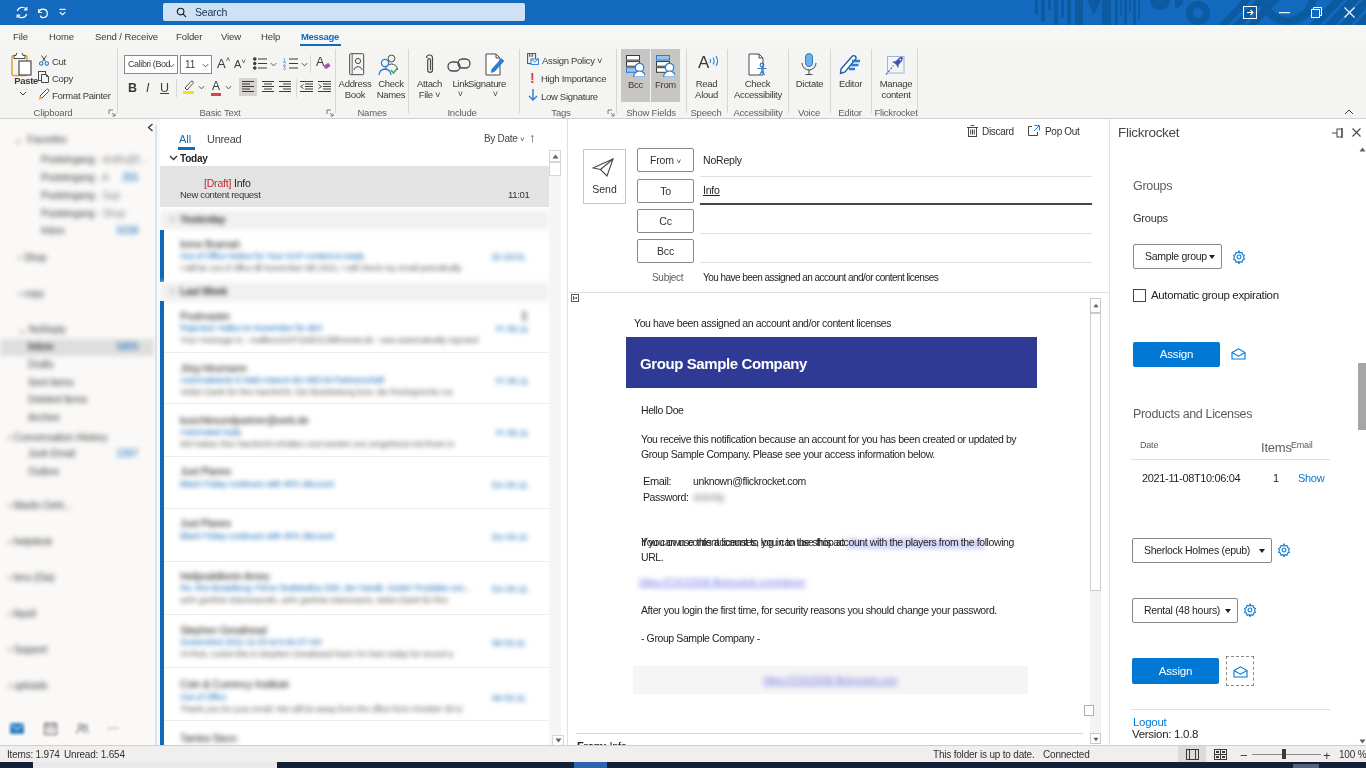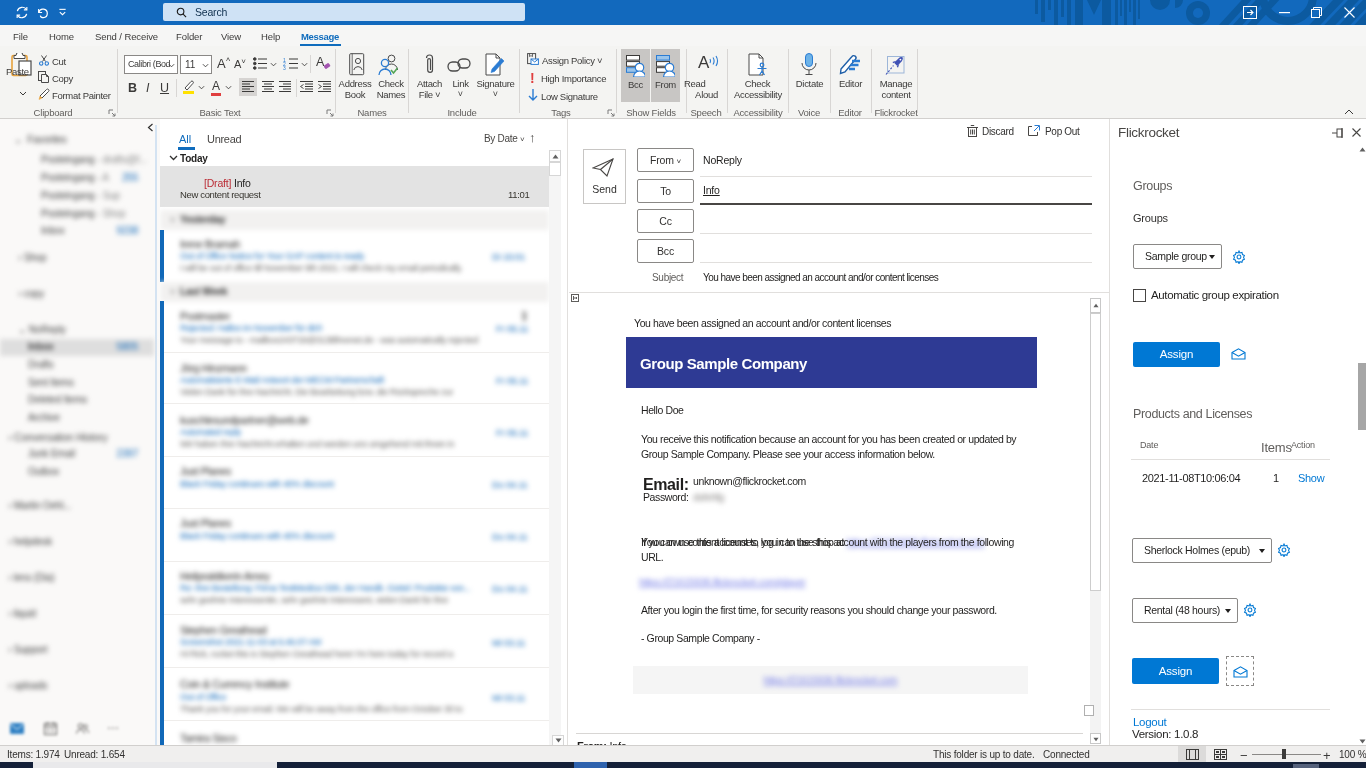--- a/index.html
+++ b/index.html
@@ -134,21 +134,21 @@
   <span class="tab" style="left:301px;color:#0f6cbd;font-weight:bold;letter-spacing:-0.3px;">Message</span>
   <div class="abs" style="left:300px;top:18.5px;width:41px;height:2.5px;background:#0f6cbd;"></div>
 </div>
 <div id="ribbon">
 
   <svg class="abs" style="left:11px;top:7px" width="22" height="24" viewBox="0 0 22 24">
     <rect x="1" y="2.5" width="15" height="20" rx="1.5" fill="none" stroke="#e8a33d" stroke-width="1.6"></rect>
     <path d="M5 2.5 a3.5 3.5 0 0 1 7 0 h2 v3 h-11 v-3 z" fill="#fff" stroke="#4a4a4a" stroke-width="1"></path>
     <rect x="8" y="8" width="12" height="14" fill="#fff" stroke="#4a4a4a" stroke-width="1.2"></rect>
   </svg>
-  <div class="rtxt" style="left:6px;top:20px;width:32px;text-align:left;">Paste</div>
+  <div class="rtxt" style="left:6px;top:29px;width:32px;text-align:right;font-weight:bold;">Paste</div>
   <svg class="abs" style="left:19px;top:45px" width="8" height="5" viewBox="0 0 8 5" fill="none" stroke="#3b3a39">
       <path d="M1 1 l3 3 3-3"></path>
     </svg>
   <svg class="abs" style="left:39px;top:9px" width="10" height="11" viewBox="0 0 10 11">
     <path d="M7.5 0.5 L3.5 6.5 M2.5 0.5 L6.5 6.5" stroke="#4a4a4a" fill="none"></path>
     <circle cx="2.2" cy="8.5" r="1.7" fill="none" stroke="#2b7cd3" stroke-width="1.1"></circle>
       <circle cx="7.8" cy="8.5" r="1.7" fill="none" stroke="#2b7cd3" stroke-width="1.1"></circle>
   </svg>
   <div class="rtxt" style="left:52px;top:10px;">Cut</div>
   <svg class="abs" style="left:38px;top:25px" width="11" height="12" viewBox="0 0 11 12" fill="none" stroke="#4a4a4a">
@@ -269,21 +269,21 @@
     <rect x="1" y="4" width="12" height="9" rx="4.5"></rect>
       <rect x="11" y="1" width="12" height="9" rx="4.5"></rect>
   </svg>
   <div class="rtxt" style="left:438px;top:32px;width:45px;text-align:center;">Link</div>
   <div class="abs" style="left:438px;top:43px;width:45px;text-align:center;font-size:9px;color:#3b3a39;">˅</div>
   <svg class="abs" style="left:485px;top:7px" width="22" height="23" viewBox="0 0 22 23" fill="none">
     <path d="M1 1 h10 l4 4 v17 h-14 z" fill="#fff" stroke="#4a4a4a"></path>
       <path d="M11 1 v4 h4" stroke="#4a4a4a"></path>
     <path d="M7 16 L16.5 5.5 l2.5 2.5 L9.5 18.5 L6 19.5 z" fill="#2b7cd3" stroke="#2b7cd3" stroke-width="0.6"></path>
   </svg>
-  <div class="rtxt" style="left:468px;top:32px;width:55px;text-align:center;">Signature</div>
+  <div class="rtxt" style="left:468px;top:32px;width:55px;">Signature</div>
   <div class="abs" style="left:468px;top:43px;width:55px;text-align:center;font-size:9px;color:#3b3a39;">˅</div>
   <div class="glabel" style="left:430px;width:64px;">Include</div>
   <div class="rsep" style="left:519px;"></div>
 
   <svg class="abs" style="left:527px;top:7px" width="12" height="12" viewBox="0 0 12 12" fill="none">
     <rect x="0.6" y="0.6" width="8" height="10" stroke="#4a4a4a"></rect>
       <path d="M2.5 0.6 v3 l1.5-1 1.5 1 v-3" stroke="#4a4a4a" stroke-width="0.8"></path>
     <rect x="4" y="6" width="7.4" height="5.4" fill="#fff" stroke="#2b7cd3"></rect>
       <path d="M4 6 l3.7 3 3.7 -3" stroke="#2b7cd3" fill="none"></path>
   </svg>
@@ -320,21 +320,21 @@
   <div class="rtxt" style="left:651px;top:33px;width:29px;text-align:center;">From</div>
   <div class="glabel" style="left:618px;width:66px;">Show Fields</div>
   <div class="rsep" style="left:686px;"></div>
 
   <div class="abs" style="left:698px;top:7px;font-size:17px;color:#3b3a39;">A</div>
   <svg class="abs" style="left:709px;top:9px" width="10" height="12" viewBox="0 0 10 12" fill="none" stroke="#2b7cd3" stroke-width="1.1">
     <path d="M1 4 a4 4 0 0 1 0 4"></path>
       <path d="M4 2.5 a6.5 6.5 0 0 1 0 7"></path>
       <path d="M7 1 a9.5 9.5 0 0 1 0 10"></path>
   </svg>
-  <div class="rtxt" style="left:684px;top:32px;width:45px;text-align:left;">Read</div>
+  <div class="rtxt" style="left:684px;top:32px;width:45px;text-align:center;">Read</div>
   <div class="rtxt" style="left:684px;top:43px;width:45px;text-align:center;">Aloud</div>
   <div class="glabel" style="left:674px;width:64px;">Speech</div>
   <div class="rsep" style="left:727px;"></div>
 
   <svg class="abs" style="left:748px;top:7px" width="21" height="23" viewBox="0 0 21 23" fill="none">
     <path d="M1 1 h10 l4 4 v17 h-14 z" fill="#fff" stroke="#4a4a4a"></path>
       <path d="M11 1 v4 h4" stroke="#4a4a4a"></path>
     <g stroke="#2b7cd3" stroke-width="1.2">
         <circle cx="14" cy="12" r="1.8"></circle>
         <path d="M9.5 15.5 h9 M14 14 v4 M14 18 l-2.5 4 M14 18 l2.5 4"></path>
@@ -577,21 +577,21 @@
   <svg class="abs" style="left:2px;top:175px" width="8" height="8" viewBox="0 0 8 8" fill="none" stroke="#605e5c">
       <rect x="0.5" y="0.5" width="7" height="7" fill="#fff"></rect>
       <path d="M2.5 2 v4 M2.5 4 h3 M5.5 3 l0 2"></path>
     </svg>
 
   <div class="abs" style="left:65px;top:198px;font-size:10.5px;letter-spacing:-0.4px;color:#201f1e;">You have been assigned an account and/or content licenses</div>
   <div class="abs" style="left:57px;top:218px;width:411px;height:51px;background:#2e3a94;"></div>
   <div class="abs" style="left:71px;top:236px;font-size:15px;letter-spacing:-0.4px;font-weight:bold;color:#fff;">Group Sample Company</div>
   <div class="abs" style="left:72px;top:285px;font-size:10.5px;letter-spacing:-0.4px;color:#201f1e;">Hello Doe</div>
   <div class="abs" style="left:72px;top:313px;width:385px;font-size:10.5px;letter-spacing:-0.4px;color:#201f1e;line-height:14.5px;">You receive this notification because an account for you has been created or updated by Group Sample Company. Please see your access information below.</div>
-  <div class="abs" style="left:74px;top:356px;font-size:16px;letter-spacing:-0.4px;color:#201f1e;font-weight:bold;">Email:</div>
+  <div class="abs" style="left:74px;top:356px;font-size:11px;letter-spacing:-0.4px;color:#201f1e;">Email:</div>
   <div class="abs" style="left:124px;top:356px;font-size:10.5px;letter-spacing:-0.4px;color:#201f1e;">unknown@flickrocket.com</div>
   <div class="abs" style="left:74px;top:372px;font-size:10.5px;letter-spacing:-0.4px;color:#201f1e;">Password:</div>
   <div class="abs blur" style="left:124px;top:372px;font-size:10.5px;letter-spacing:-0.4px;color:#8a8886;">dsfxhfg</div>
   <div class="abs" style="left:72px;top:387px;font-size:10.5px;letter-spacing:-0.4px;color:#201f1e;margin-top:30px;">You can use this account to log in to the shop at <span class="blur" style="color:#7b83e8;text-decoration:underline;">https://21615936.flickrocket.com</span></div>
   <div class="abs" style="left:72px;top:416px;width:392px;font-size:10.5px;letter-spacing:-0.4px;color:#201f1e;line-height:14.5px;">If you own content licenses, you can use this account with the players from the following URL.</div>
   <div class="abs blur" style="left:70px;top:457px;font-size:10.5px;letter-spacing:-0.4px;color:#7b83e8;text-decoration:underline;">https://21615936.flickrocket.com/player</div>
   <div class="abs" style="left:72px;top:485px;font-size:10.5px;letter-spacing:-0.4px;color:#201f1e;">After you login the first time, for security reasons you should change your password.</div>
   <div class="abs" style="left:72px;top:513px;font-size:10.5px;letter-spacing:-0.4px;color:#201f1e;">- Group Sample Company -</div>
   <div class="abs" style="left:64px;top:547px;width:395px;height:28px;background:#f5f5f5;"></div>
   <div class="abs blur" style="left:64px;top:556px;width:395px;text-align:center;font-size:10px;letter-spacing:-0.3px;color:#7b83e8;"><span style="text-decoration:underline;">https://21615936.flickrocket.com</span></div>
@@ -630,21 +630,21 @@
   <div class="abs" style="left:23px;top:170px;width:13px;height:13px;border:1.5px solid #484644;background:#fff;"></div>
   <div class="abs" style="left:41px;top:170px;font-size:11.5px;letter-spacing:-0.35px;color:#201f1e;">Automatic group expiration</div>
   <div class="assignbtn" style="left:23px;top:223px;">Assign</div>
   <svg class="abs" style="left:121px;top:229px" width="15" height="12" viewBox="0 0 15 12" fill="none" stroke="#0078d4" stroke-width="1.1">
       <path d="M1 4.5 L7.5 0.8 L14 4.5 V11 H1 z"></path>
       <path d="M1 4.5 L7.5 8.2 L14 4.5"></path>
     </svg>
   <div class="abs" style="left:23px;top:288px;font-size:12.5px;letter-spacing:-0.35px;color:#605e5c;">Products and Licenses</div>
   <div class="abs" style="left:30px;top:321px;font-size:9px;letter-spacing:-0.2px;color:#605e5c;">Date</div>
   <div class="abs" style="left:151px;top:321px;font-size:13px;letter-spacing:-0.2px;color:#605e5c;">Items</div>
-  <div class="abs" style="left:181px;top:321px;font-size:9px;letter-spacing:-0.2px;color:#605e5c;">Action</div>
+  <div class="abs" style="left:181px;top:321px;font-size:9px;letter-spacing:-0.2px;color:#605e5c;">Email</div>
   <div class="abs" style="left:21px;top:340px;width:199px;height:1px;background:#e1dfdd;"></div>
   <div class="abs" style="left:32px;top:353px;font-size:11px;letter-spacing:-0.35px;color:#201f1e;">2021-11-08T10:06:04</div>
   <div class="abs" style="left:163px;top:353px;font-size:11px;color:#201f1e;">1</div>
   <div class="abs" style="left:188px;top:353px;font-size:11px;letter-spacing:-0.3px;color:#0078d4;">Show</div>
   <div class="dropdown" style="left:22px;top:419px;width:140px;">Sherlock Holmes (epub)<span class="ddcaret"></span></div>
   <svg class="abs" style="left:167px;top:424px" width="14" height="14" viewBox="0 0 16 16" fill="none" stroke="#0078d4" stroke-width="1.2">
       <circle cx="8" cy="8" r="2.2"></circle>
       <path d="M8 1.2 l1 2.2 2.4-.6 .6 2.4 2.2 1 -1 2.2 1 2.2 -2.2 1 -.6 2.4 -2.4 -.6 -1 2.2 -1 -2.2 -2.4 .6 -.6 -2.4 -2.2 -1 1 -2.2 -1 -2.2 2.2 -1 .6 -2.4 2.4 .6 z"></path>
     </svg>
   <div class="dropdown" style="left:22px;top:479px;width:106px;">Rental (48 hours)<span class="ddcaret"></span></div>

